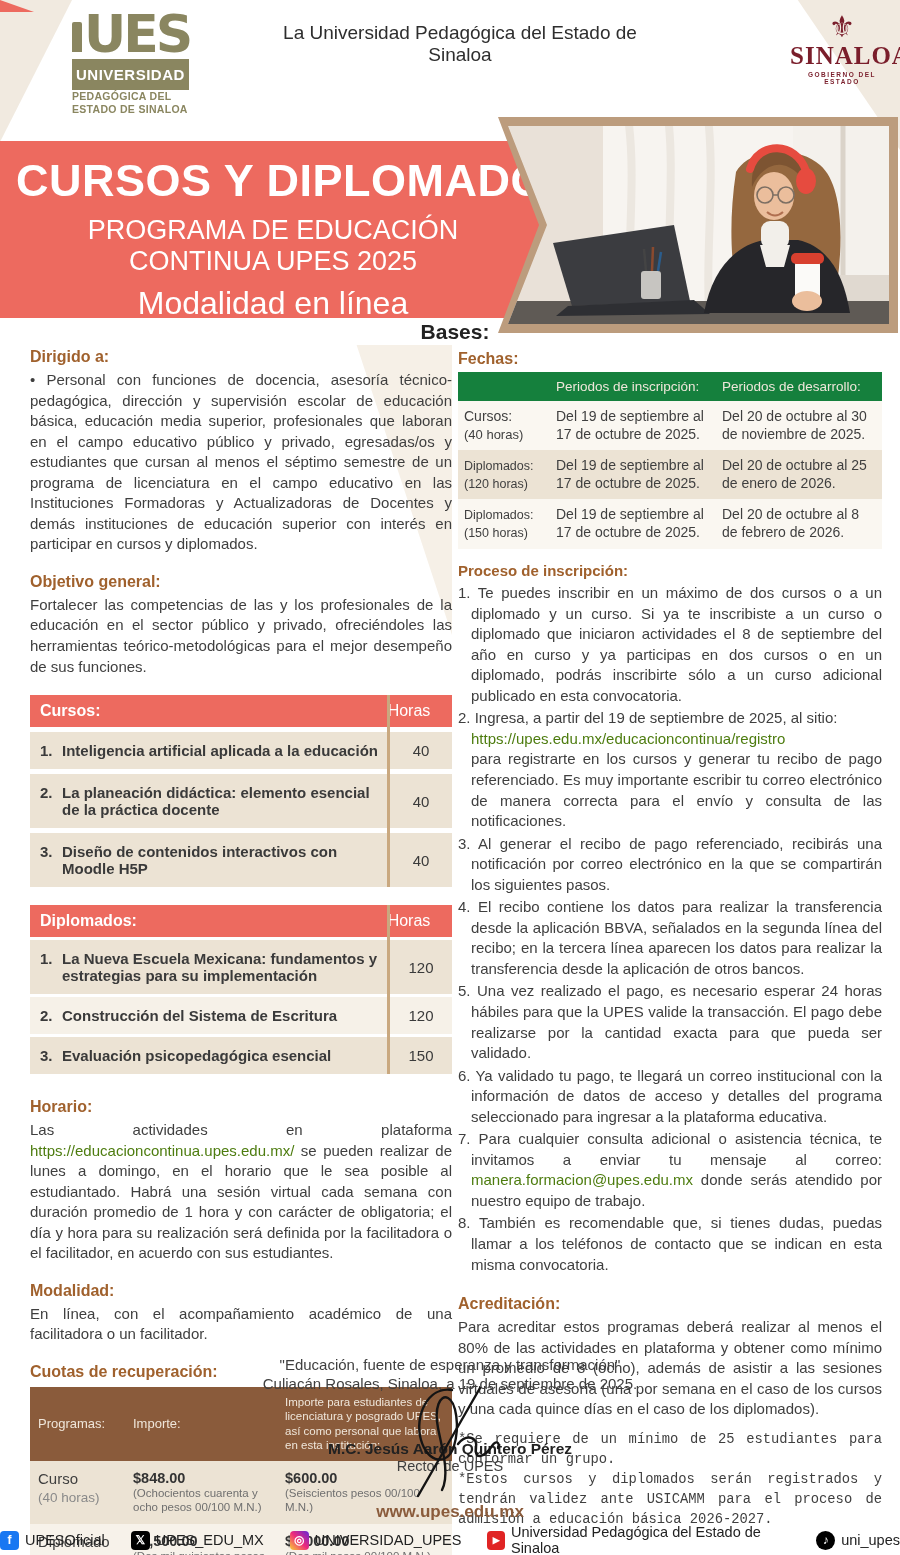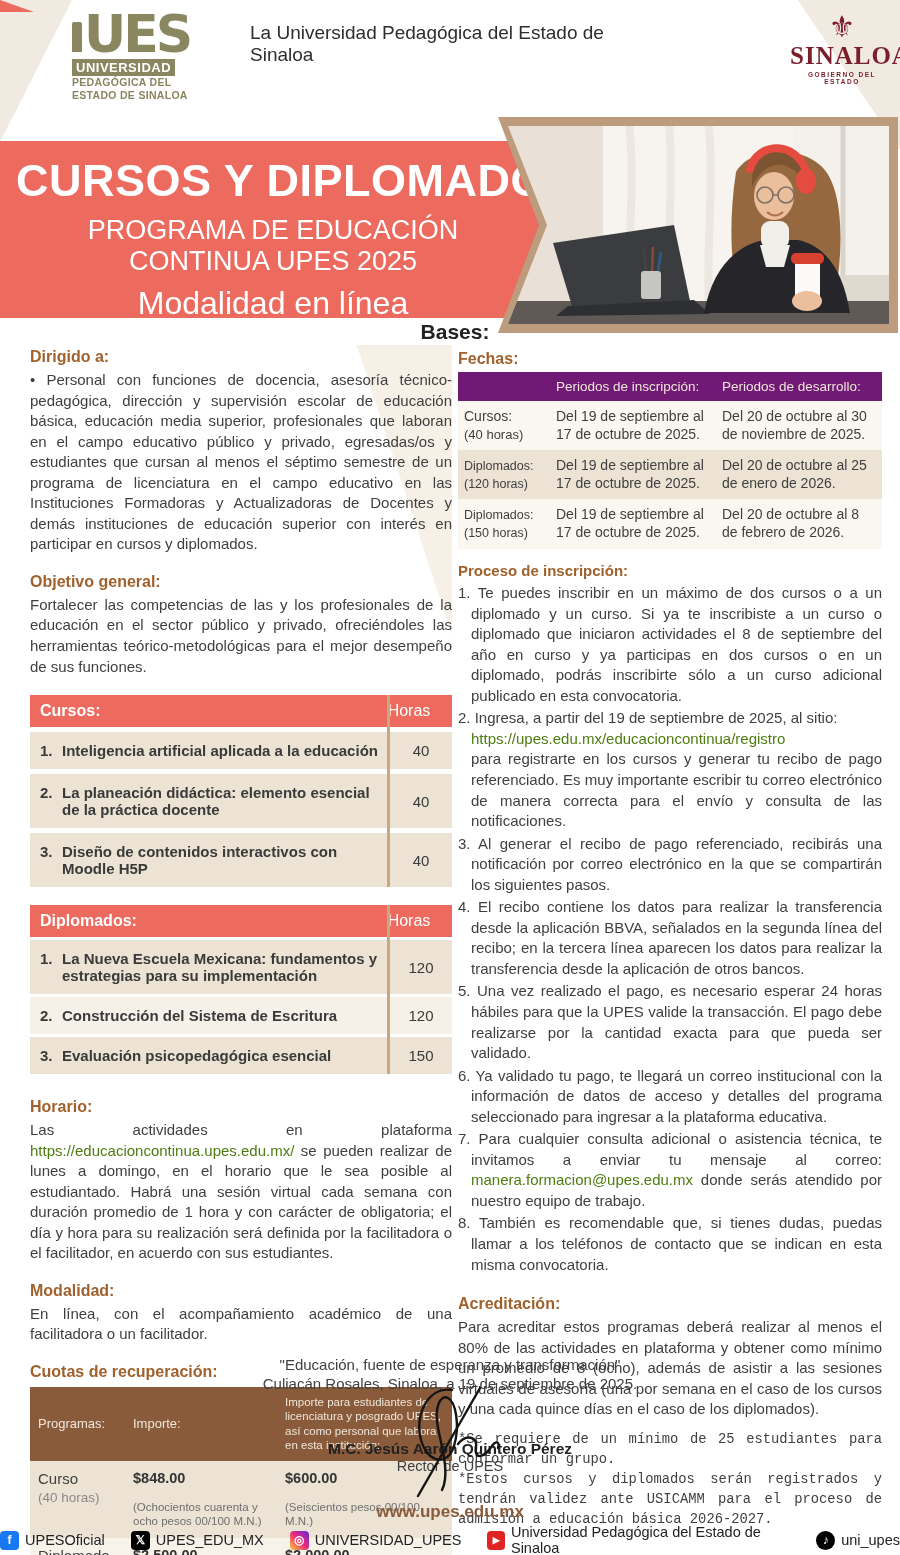--- a/index.html
+++ b/index.html
@@ -6,29 +6,29 @@
   .page{position:relative;width:900px;height:1555px;background:#ffffff;overflow:hidden;
         font-family:"Liberation Sans",sans-serif;color:#3f3f3f;}
   
   .shape{position:absolute;background:#f1eae0;}
   .corner-tl{left:0;top:0;width:72px;height:142px;clip-path:polygon(0 0,100% 0,0 100%);}
   .corner-tr{left:758px;top:0;width:142px;height:150px;clip-path:polygon(28% 0,100% 0,100% 100%);}
   .band-mid{left:240px;top:345px;width:212px;height:290px;background:#f6f0e7;clip-path:polygon(55% 0,100% 0,100% 100%);}
   .corner-bl{left:0;top:1543px;width:34px;height:12px;background:#ed6a5f;clip-path:polygon(0 0,100% 100%,0 100%);}
 
   
-  .hdr-center{position:absolute;left:250px;top:22px;width:420px;text-align:left;}
+  .hdr-center{position:absolute;left:250px;top:22px;width:420px;text-align:center;}
   .hdr-line1{font-size:19px;color:#2e2e2e;}
   .convoca{margin-top:16px;font-size:40px;letter-spacing:5px;color:#c39962;font-weight:400;}
   .convoca small{font-size:19px;letter-spacing:1px;}
   
   .upes-logo{position:absolute;left:72px;top:14px;width:160px;}
   .upes-mark{color:#8a8660;font-weight:800;font-size:52px;line-height:.8;letter-spacing:-3px;font-family:"DejaVu Sans",sans-serif;}
   .upes-bar{width:10px;height:30px;background:#8a8660;display:inline-block;margin-right:2px;border-radius:2px 2px 0 0;}
-  .upes-univ{background:#8a8660;color:#fff;font-weight:700;font-size:13px;padding:1px 4px;display:inline-block;margin-top:3px;letter-spacing:.5px;}
+  .upes-univ{background:#8a8660;color:#fff;font-weight:700;font-size:15px;padding:7px 4px;display:inline-block;margin-top:3px;letter-spacing:.5px;}
   .upes-sub{color:#8a8660;font-weight:700;font-size:10.5px;line-height:1.25;letter-spacing:.3px;}
   
   .sin-logo{position:absolute;left:790px;top:12px;width:104px;text-align:center;color:#7a1e2b;}
   .sin-crest{font-size:30px;line-height:1;color:#7a1e2b;}
   .sin-name{font-family:"Liberation Serif",serif;font-weight:700;font-size:25px;letter-spacing:1px;}
   .sin-sub{font-size:6.5px;letter-spacing:1.5px;font-weight:700;margin-top:1px;}
 
   
   .banner{position:absolute;left:0;top:141px;width:600px;height:177px;background:#ed6a5f;
           clip-path:polygon(0 0,90% 0,100% 50%,90% 100%,0 100%);color:#fff;padding:14px 70px 0 16px;box-sizing:border-box;text-align:center;}
@@ -54,21 +54,21 @@
   .prow-h .c2{width:62px;padding:7px 12px;text-align:center;font-weight:400;}
   .prow{display:flex;background:#ece3d4;font-size:15px;font-weight:700;color:#3a3a3a;}
   .prow.alt{background:#f6f1e8;}
   .prow .c1{flex:1;padding:10px 6px 10px 10px;display:flex;}
   .prow .num{width:22px;flex:none;}
   .prow .c2{width:62px;display:flex;align-items:center;justify-content:center;font-weight:400;}
   .gap{height:5px;background:#fff;}
 
   
   .ftable{display:grid;grid-template-columns:92px 1fr 1fr;margin-top:4px;font-size:14px;}
-  .ftable .fh{background:#701a75;color:#efe6da;padding:7px 6px;font-size:13.5px;}
+  .ftable .fh{background:#15803d;color:#efe6da;padding:7px 6px;font-size:13.5px;}
   .ftable .fc{padding:7px 6px;line-height:1.25;}
   .ftable .r1{background:#faf7f1;}
   .ftable .r2{background:#ece3d4;}
   .ftable .r3{background:#faf7f1;}
   .fprog{white-space:nowrap;}
   .fsub{font-size:13px;}
 
   
   .proc p{font-size:15px;line-height:1.37;margin:0 0 2px 0;text-align:justify;padding-left:13px;text-indent:-13px;}
   .proc .blocklink{display:block;text-indent:0;}
@@ -76,21 +76,21 @@
   
   .ctable{display:grid;grid-template-columns:95px 152px 1fr;margin-top:6px;}
   .ctable .ch{background:#8a5b3b;color:#efe6da;font-size:13px;padding:8px 8px;display:flex;align-items:center;}
   .ctable .ch.small{font-size:11.5px;line-height:1.25;}
   .ctable .cc{padding:9px 8px;line-height:1.2;}
   .ctable .cr1{background:#ece3d4;}
   .ctable .cr2{background:#f7f2ea;}
   .cprog{font-size:15px;}
   .cprog .sub{color:#8a8a8a;font-size:13.5px;}
   .camt{font-weight:700;font-size:14.5px;color:#333;}
-  .cdesc{font-size:11.5px;color:#6f6f6f;margin-top:14px;}
+  .cdesc{font-size:11.5px;color:#6f6f6f;margin-top:0;}
 
   .notes p{font-size:13.8px;line-height:1.45;margin:10px 0 0 0;text-align:justify;font-family:Liberation Mono, monospace;}
   .inform p{font-size:15px;line-height:1.5;margin:0;}
 
   
   .footer{position:absolute;left:150px;top:1354px;width:600px;text-align:center;}
   .atent{font-size:14px;letter-spacing:6px;color:#222;}
   .quote,.place{font-size:15px;margin-top:2px;}
   .sig{position:absolute;left:238px;top:28px;}
   .rector{margin-top:48px;font-weight:700;font-size:15.5px;color:#222;}

